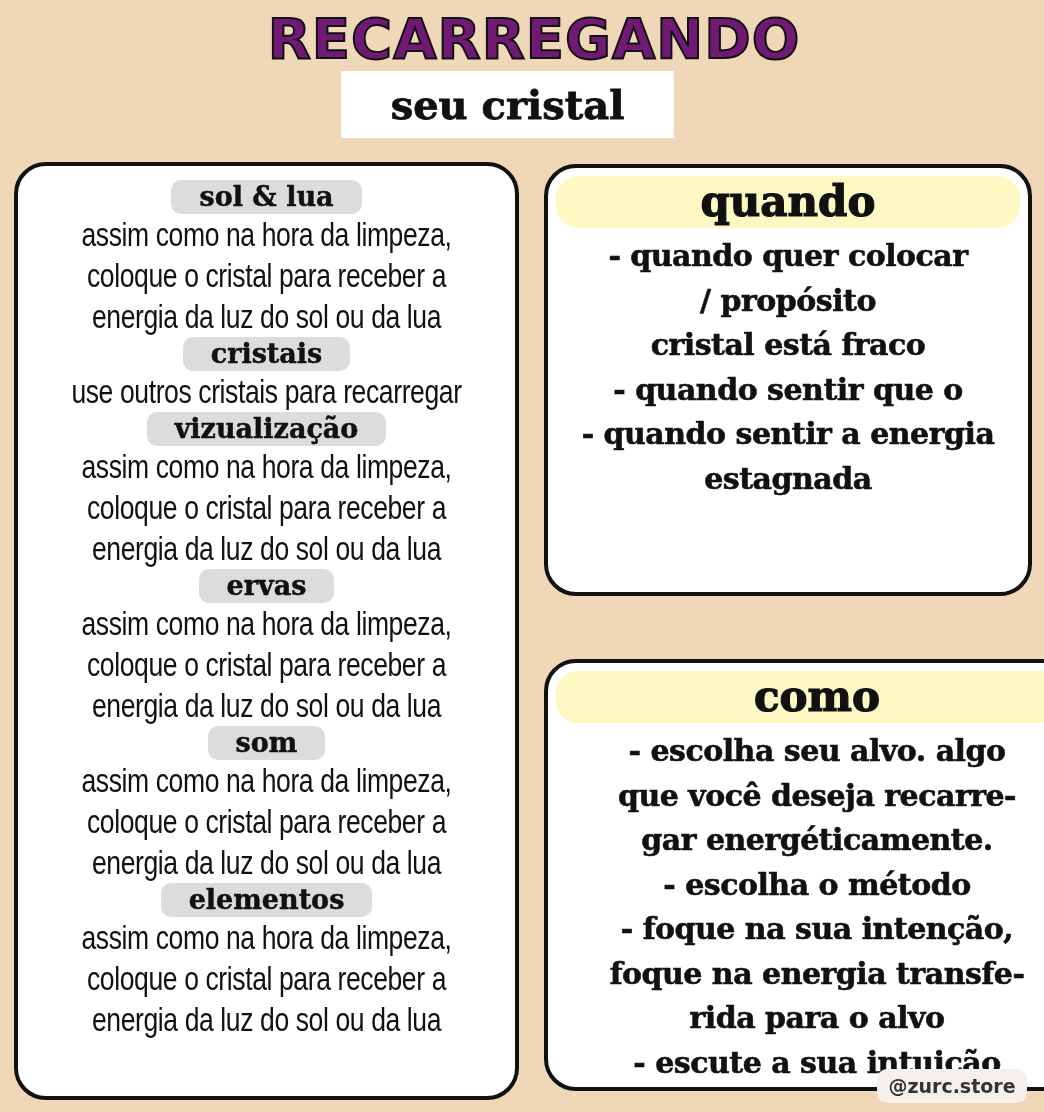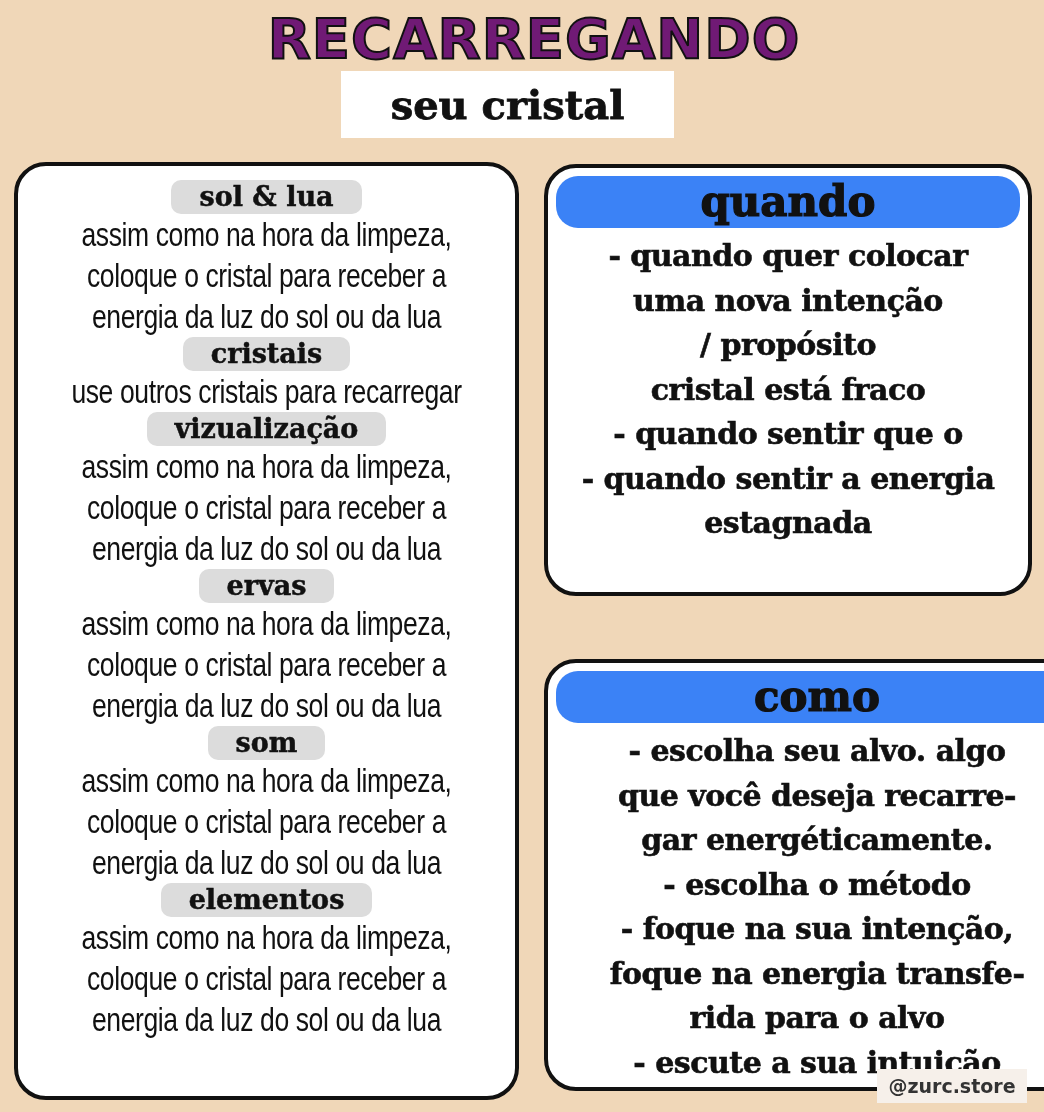--- a/index.html
+++ b/index.html
@@ -43,35 +43,35 @@
   }
   .body-text {
     font-family: "Liberation Sans Narrow", "Liberation Sans", sans-serif;
     font-size: 34px; line-height: 41px; letter-spacing: -0.5px;
     transform: scaleX(0.78); transform-origin: center;
     white-space: pre-line; margin: 0 -60px;
   }
   .right-card-1 { left: 544px; top: 164px; width: 488px; height: 432px; }
   .right-card-2 { left: 544px; top: 623px; width: 546px; height: 432px; margin-top: 36px; }
   .head-band {
-    margin: 8px 8px 0 8px; background: #3b82f6; border-radius: 22px;
+    margin: 8px 8px 0 8px; background: #fef9c3; border-radius: 22px;
     height: 52px; text-align: center; line-height: 52px;
     font-family: "DejaVu Serif", serif; font-weight: bold; font-size: 42px;
     -webkit-text-stroke: 1.2px #111;
   }
   .list {
     text-align: center; margin-top: 6px;
     font-family: "DejaVu Serif", serif; font-weight: bold;
     font-size: 30px; line-height: 44.5px; letter-spacing: -0.5px;
     -webkit-text-stroke: 0.6px #111;
   }
   .list div { white-space: nowrap; }
   .handle {
     position: absolute; left: 877px; top: 1069px; width: 150px; height: 34px;
-    background: #f6f0ea; border-radius: 0;
+    background: #f6f0ea; border-radius: 10px;
     display: flex; align-items: center; justify-content: center;
     font-family: "DejaVu Sans", sans-serif; font-weight: bold; font-size: 19px;
     color: #333;
   }
 </style>
 </head>
 <body>
 
 <div class="title">RECARREGANDO</div>
 <div class="subtitle-box">
@@ -112,21 +112,20 @@
     <div class="body-text">assim como na hora da limpeza,
 coloque o cristal para receber a
 energia da luz do sol ou da lua</div>
   </div>
 </div>
 
 <div class="card right-card-1">
   <div class="head-band">quando</div>
   <div class="list">
     <div>- quando quer colocar</div>
-    <div>uma nova intenção</div>
     <div>/ propósito</div>
     <div>cristal está fraco</div>
     <div>- quando sentir que o</div>
     <div>- quando sentir a energia</div>
     <div>estagnada</div>
   </div>
 </div>
 
 <div class="card right-card-2">
   <div class="head-band">como</div>

